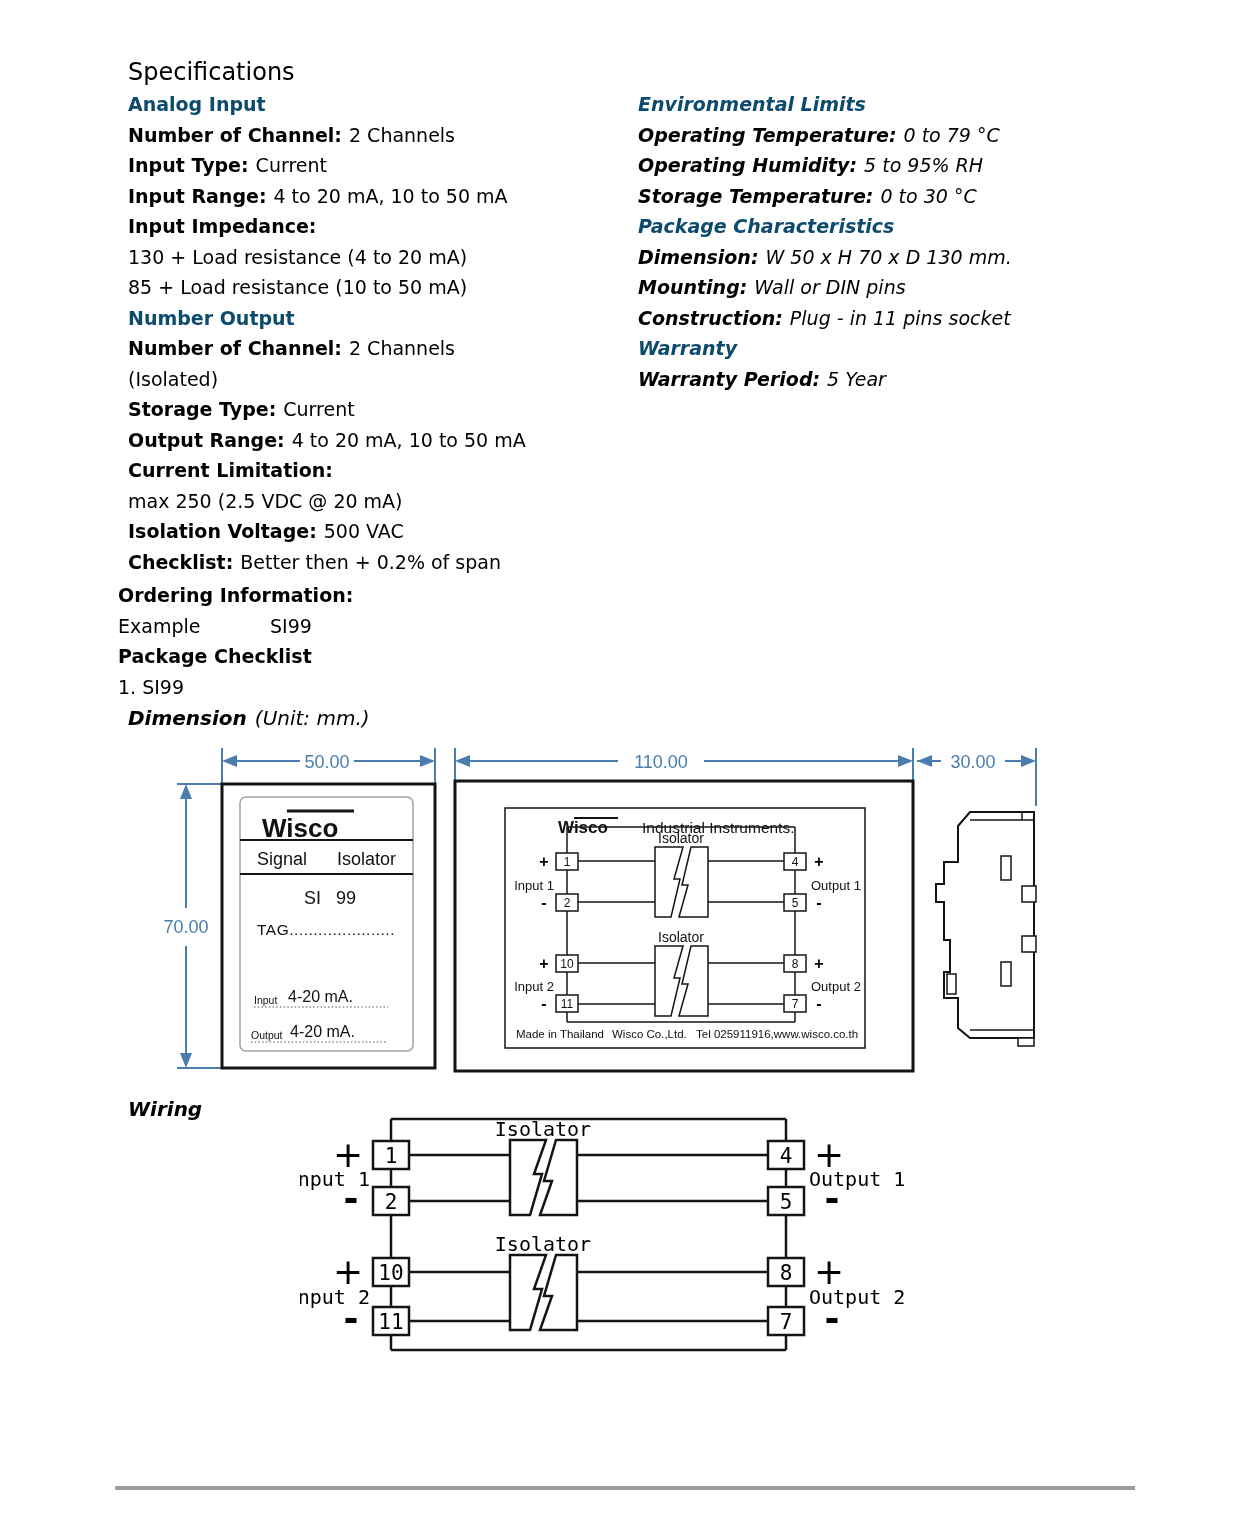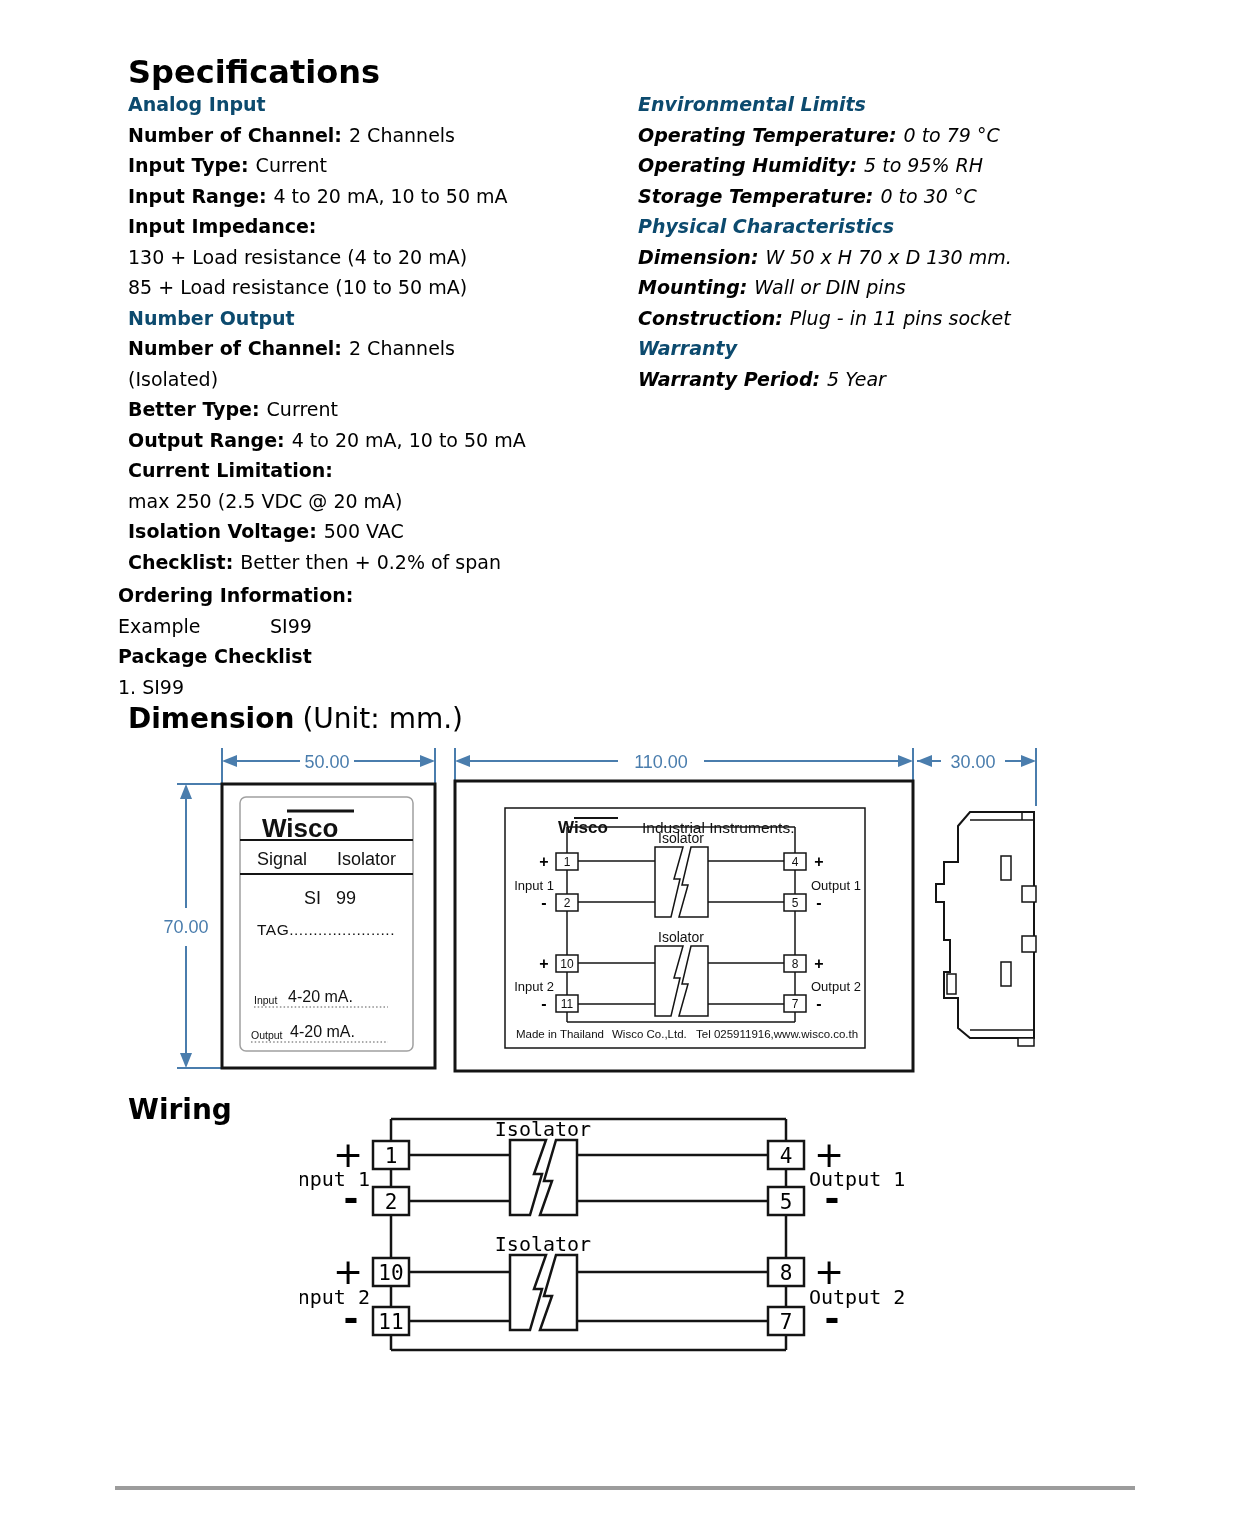--- a/index.html
+++ b/index.html
@@ -1,23 +1,23 @@
 <!DOCTYPE html>
 <html><head>
 <meta charset="utf-8">
 <style>
   html,body{margin:0;padding:0;background:#fff;}
   body{width:1240px;height:1515px;position:relative;font-family:"DejaVu Sans",sans-serif;color:#000;overflow:hidden;}
   .abs{position:absolute;}
   .col{font-size:19px;line-height:30.5px;}
-  .title{font-size:32px;font-weight:bold;line-height:33px;}
+  .title{font-size:24px;font-weight:normal;line-height:33px;}
   .row .b{font-weight:bold;}
   .row .v{margin-left:7px;}
   .sub{color:#0c4a6e;font-weight:bold;}
-  .h2{font-size:28px;font-weight:bold;line-height:31px;}
+  .h2{font-size:20px;font-weight:bold;line-height:31px;font-style:italic;}
   .h2 .unit{font-weight:normal;margin-left:8px;}
   .ex-label{display:inline-block;width:152px;}
   .hr{background:#9c9c9c;height:4px;}
   
   .dln{stroke:#4a7dad;stroke-width:2;fill:none;}
   .dar{fill:#4a7dad;stroke:none;}
   .dim-t{fill:#4a7dad;font:18px "Liberation Sans",sans-serif;}
   .blk{stroke:#141414;fill:none;}
   .wbox{stroke:#141414;fill:#fff;}
   .thin{stroke-width:1.5;}
@@ -43,34 +43,34 @@
   <div class="row sub">Analog Input</div>
   <div class="row"><span class="b">Number of Channel:</span><span class="v">2 Channels</span></div>
   <div class="row"><span class="b">Input Type:</span><span class="v">Current</span></div>
   <div class="row"><span class="b">Input Range:</span><span class="v">4 to 20 mA, 10 to 50 mA</span></div>
   <div class="row"><span class="b">Input Impedance:</span></div>
   <div class="row"><span>130 + Load resistance (4 to 20 mA)</span></div>
   <div class="row"><span>85 + Load resistance (10 to 50 mA)</span></div>
   <div class="row sub">Number Output</div>
   <div class="row"><span class="b">Number of Channel:</span><span class="v">2 Channels</span></div>
   <div class="row"><span>(Isolated)</span></div>
-  <div class="row"><span class="b">Better Type:</span><span class="v">Current</span></div>
+  <div class="row"><span class="b">Storage Type:</span><span class="v">Current</span></div>
   <div class="row"><span class="b">Output Range:</span><span class="v">4 to 20 mA, 10 to 50 mA</span></div>
   <div class="row"><span class="b">Current Limitation:</span></div>
   <div class="row"><span>max 250 (2.5 VDC @ 20 mA)</span></div>
   <div class="row"><span class="b">Isolation Voltage:</span><span class="v">500 VAC</span></div>
   <div class="row"><span class="b">Checklist:</span><span class="v">Better then + 0.2% of span</span></div>
 </div>
 
 <div class="abs col" style="left:638px;top:89px;font-style:italic;">
   <div class="row sub">Environmental Limits</div>
   <div class="row"><span class="b">Operating Temperature:</span><span class="v">0 to 79 °C</span></div>
   <div class="row"><span class="b">Operating Humidity:</span><span class="v">5 to 95% RH</span></div>
   <div class="row"><span class="b">Storage Temperature:</span><span class="v">0 to 30 °C</span></div>
-  <div class="row sub">Physical Characteristics</div>
+  <div class="row sub">Package Characteristics</div>
   <div class="row"><span class="b">Dimension:</span><span class="v">W 50 x H 70 x D 130 mm.</span></div>
   <div class="row"><span class="b">Mounting:</span><span class="v">Wall or DIN pins</span></div>
   <div class="row"><span class="b">Construction:</span><span class="v">Plug - in 11 pins socket</span></div>
   <div class="row sub">Warranty</div>
   <div class="row"><span class="b">Warranty Period:</span><span class="v">5 Year</span></div>
 </div>
 
 <div class="abs col" style="left:118px;top:580px;">
   <div class="row b" style="font-weight:bold;">Ordering Information:</div>
   <div class="row"><span class="ex-label">Example</span><span>SI99</span></div>

